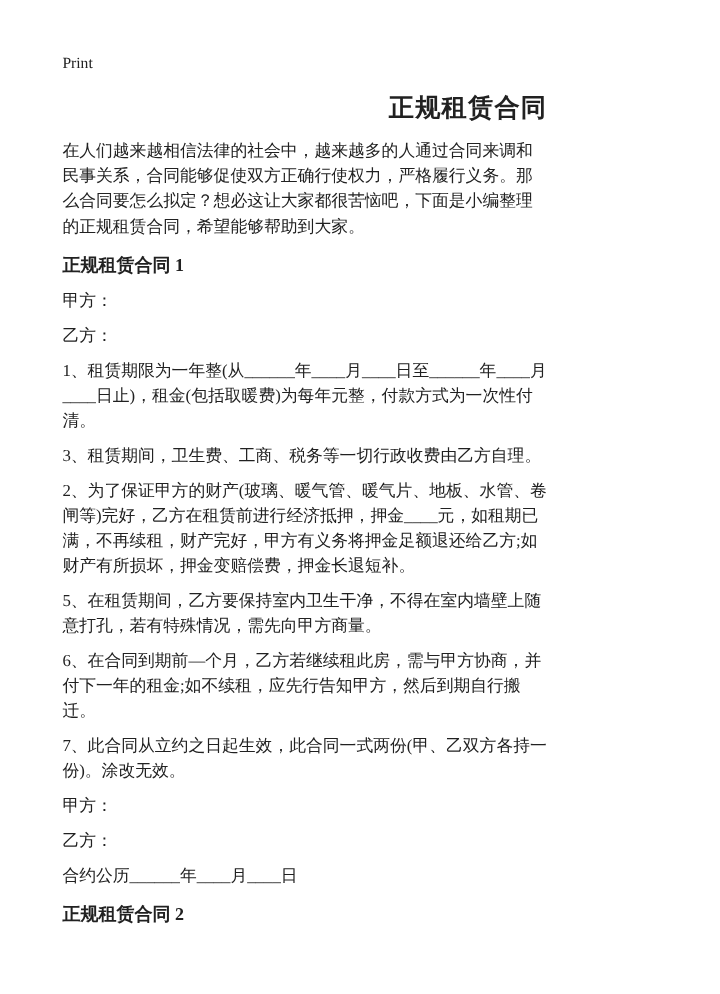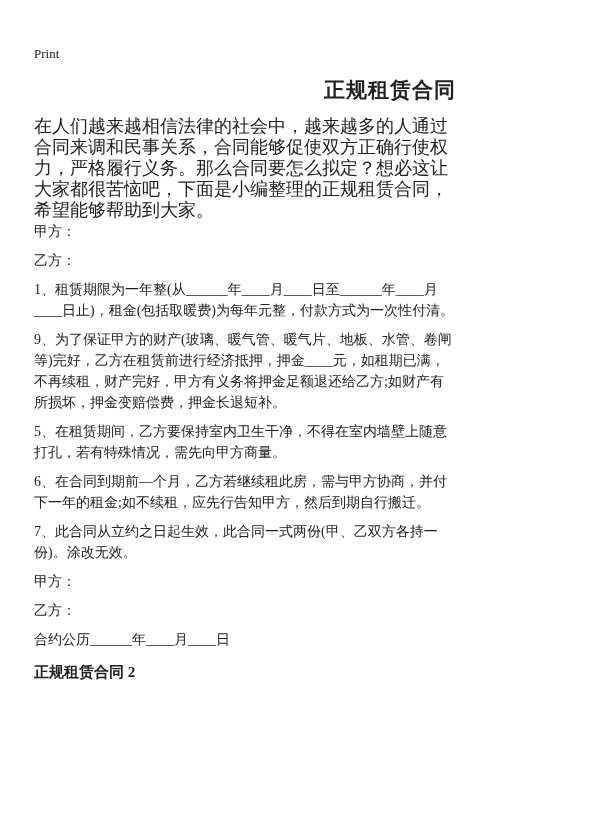--- a/index.html
+++ b/index.html
@@ -8,21 +8,21 @@
   }
   body {
     width: 600px;
     height: 828px;
     background: #ffffff;
     color: #212121;
     font-family: "Liberation Serif", "DejaVu Serif", serif;
     overflow: hidden;
   }
   .page {
-    padding: 44px 52px 10px 34px;
+    padding: 44px 52px 10px 52px;
     box-sizing: border-box;
     width: 508px;
   }
   .print-link {
     font-size: 13px;
     line-height: 16px;
     display: inline-block;
   }
   .doc-title {
     text-align: right;
@@ -31,21 +31,21 @@
     line-height: 26px;
     margin: 15px 0 0 0;
     letter-spacing: 1px;
   }
   .doc-subtitle {
     font-size: 15px;
     line-height: 19px;
     margin-top: 17px;
   }
   .intro {
-    font-size: 18px;
+    font-size: 14px;
     line-height: 21px;
     margin-top: 13px;
   }
   .section-heading {
     font-size: 15px;
     font-weight: bold;
     line-height: 20px;
     margin: 12px 0 9px 0;
   }
   .para {
@@ -59,25 +59,27 @@
 
 <div class="page">
 
   <a class="print-link">Print</a>
 
   <div class="doc-title">正规租赁合同</div>
 
 
   <div class="intro">在人们越来越相信法律的社会中，越来越多的人通过合同来调和民事关系，合同能够促使双方正确行使权力，严格履行义务。那么合同要怎么拟定？想必这让大家都很苦恼吧，下面是小编整理的正规租赁合同，希望能够帮助到大家。</div>
 
+  <div class="section-heading">正规租赁合同 1</div>
 
   <p class="para">甲方：</p>
   <p class="para">乙方：</p>
   <p class="para">1、租赁期限为一年整(从______年____月____日至______年____月____日止)，租金(包括取暖费)为每年元整，付款方式为一次性付清。</p>
-  <p class="para">9、为了保证甲方的财产(玻璃、暖气管、暖气片、地板、水管、卷闸等)完好，乙方在租赁前进行经济抵押，押金____元，如租期已满，不再续租，财产完好，甲方有义务将押金足额退还给乙方;如财产有所损坏，押金变赔偿费，押金长退短补。</p>
+  <p class="para">3、租赁期间，卫生费、工商、税务等一切行政收费由乙方自理。</p>
+  <p class="para">2、为了保证甲方的财产(玻璃、暖气管、暖气片、地板、水管、卷闸等)完好，乙方在租赁前进行经济抵押，押金____元，如租期已满，不再续租，财产完好，甲方有义务将押金足额退还给乙方;如财产有所损坏，押金变赔偿费，押金长退短补。</p>
   <p class="para">5、在租赁期间，乙方要保持室内卫生干净，不得在室内墙壁上随意打孔，若有特殊情况，需先向甲方商量。</p>
   <p class="para">6、在合同到期前—个月，乙方若继续租此房，需与甲方协商，并付下一年的租金;如不续租，应先行告知甲方，然后到期自行搬迁。</p>
   <p class="para">7、此合同从立约之日起生效，此合同一式两份(甲、乙双方各持一份)。涂改无效。</p>
   <p class="para">甲方：</p>
   <p class="para">乙方：</p>
   <p class="para">合约公历______年____月____日</p>
 
   <div class="section-heading">正规租赁合同 2</div>
 
 </div>

